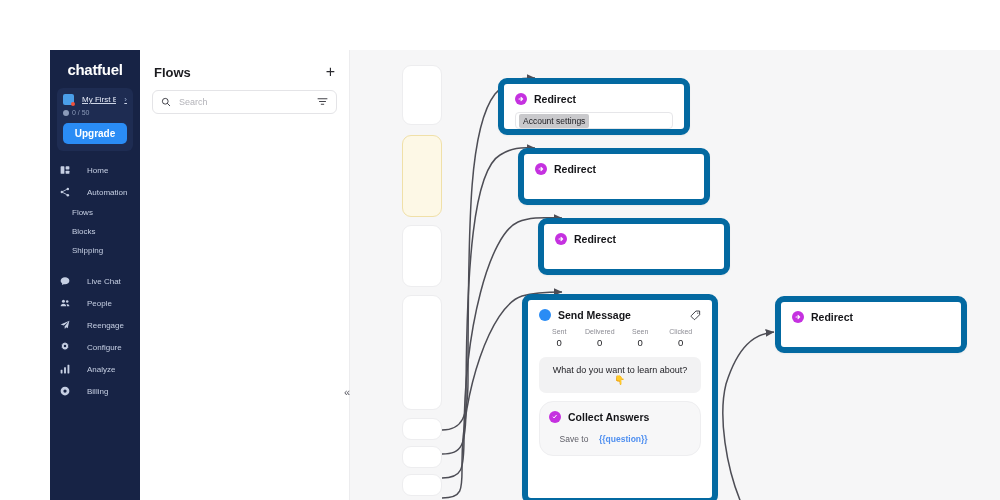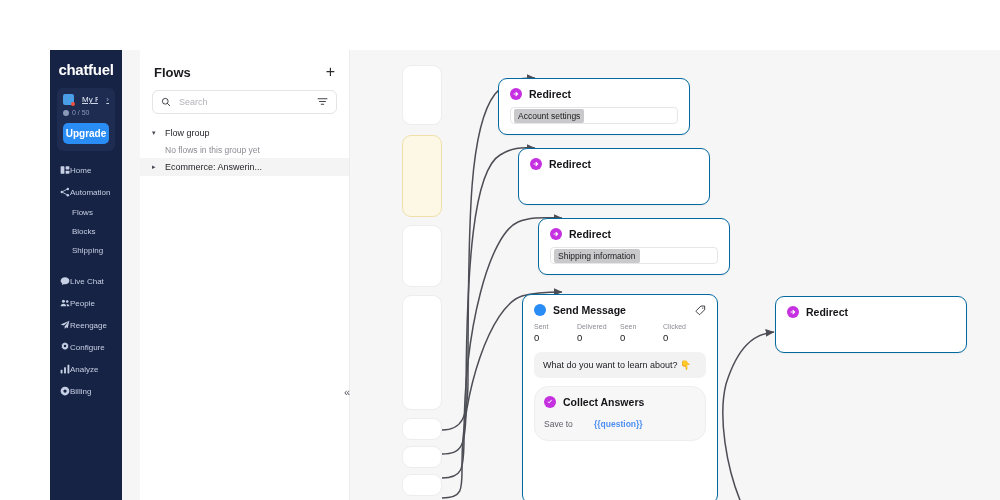--- a/index.html
+++ b/index.html
@@ -16,21 +16,21 @@
   .app {
     position: absolute; left: 50px; top: 50px;
     width: 950px; height: 450px;
     background: #f6f6f7;
     overflow: hidden;
   }
 
   
   .sidebar {
     position: absolute; left: 0; top: 0;
-    width: 72px; height: 450px;
+    width: 90px; height: 450px;
     background: #172345;
     color: #cdd5e6;
   }
   .brand {
     text-align: center;
     color: #ffffff;
     font-size: 15px;
     font-weight: 700;
     letter-spacing: -0.3px;
     padding-top: 11px;
@@ -59,21 +59,21 @@
     margin-top:7px; width:100%;
     background:#2a8cf5; color:#fff;
     border:none; border-radius:5px;
     font-family:"Liberation Sans", sans-serif;
     font-size:10px; font-weight:700;
     padding:5px 0; cursor:pointer;
   }
 
   .navlist { margin-top: 8px; }
   .navitem {
-    display:flex; align-items:center; gap:0;
+    display:flex; align-items:center; gap:17px;
     padding: 6px 0 6px 10px;
     font-size: 8px; color:#c6cfe3; cursor:pointer;
   }
   .navitem .ic { width:10px; height:10px; flex:0 0 auto; display:flex; align-items:center; justify-content:center; }
   .navitem .ic svg { display:block; }
   .subitem {
     padding: 5px 0 5px 22px;
     font-size: 8px; color:#c6cfe3; cursor:pointer;
   }
 
@@ -133,23 +133,24 @@
     background:#ffffff;
     border:1px solid #ededef;
     border-radius:9px;
   }
   .ghost-card.yellow { border-color:#f0e0a8; background:#fdf8e6; }
 
   
   .node {
     position:absolute;
     background:#ffffff;
-    border:1px solid #0369a1;
+    border:6px solid #0369a1;
     border-radius:9px;
     box-shadow: 0 1px 2px rgba(16,16,20,0.05);
+    text-align: center;
   }
   .node-head {
     display:flex; align-items:center; gap:7px;
     padding: 9px 11px 0 11px;
   }
   .badge {
     width:12px; height:12px; border-radius:50%;
     background:#c531e0; color:#fff;
     display:flex; align-items:center; justify-content:center;
     flex:0 0 auto;
@@ -363,23 +364,20 @@
 
       <div class="node" style="left:188px; top:168px; width:192px; height:57px;">
         <div class="node-head">
           <span class="badge">
             <svg width="8" height="8" viewBox="0 0 12 12" fill="none" stroke="#ffffff" stroke-width="1.6" stroke-linecap="round">
               <path d="M3 6h5M6 3.5L8.5 6 6 8.5"></path>
             </svg>
           </span>
           <span class="node-title">Redirect</span>
         </div>
-        <div class="node-field">
-          <span class="chip">Shipping information</span>
-        </div>
       </div>
 
       <div class="node" style="left:172px; top:244px; width:196px; height:210px;">
         <div class="node-head">
           <span class="badge blue"></span>
           <span class="node-title">Send Message</span>
           <span class="tag-icon">
             <svg width="11" height="11" viewBox="0 0 16 16" fill="none" stroke="#2a2a30" stroke-width="1.3">
               <path d="M8.6 1.5H14v5.4L7.4 13.5a1.2 1.2 0 01-1.7 0L2 9.8a1.2 1.2 0 010-1.7z"></path>
               <circle cx="11.3" cy="4.4" r="0.9" fill="#2a2a30" stroke="none"></circle>
@@ -451,29 +449,18 @@
           </svg>
         </span>
         <input class="search-input" type="text" placeholder="Search" style="">
         <span>
           <svg width="11" height="11" viewBox="0 0 16 16" fill="none" stroke="#3a3a42" stroke-width="1.4" stroke-linecap="round">
             <path d="M1.5 4h13M3.6 8h8.8M6.2 12h3.6"></path>
           </svg>
         </span>
       </div>
 
-      <div class="tree">
-        <div class="tree-row">
-          <span class="caret">▾</span>
-          <span>Flow group</span>
-        </div>
-        <div class="tree-empty">No flows in this group yet</div>
-        <div class="tree-row selected">
-          <span class="caret">▸</span>
-          <span>Ecommerce: Answerin...</span>
-        </div>
-      </div>
     </div>
 
     <div class="collapse-btn">«</div>
 
   </div>
 </div>
 
 </body></html>

